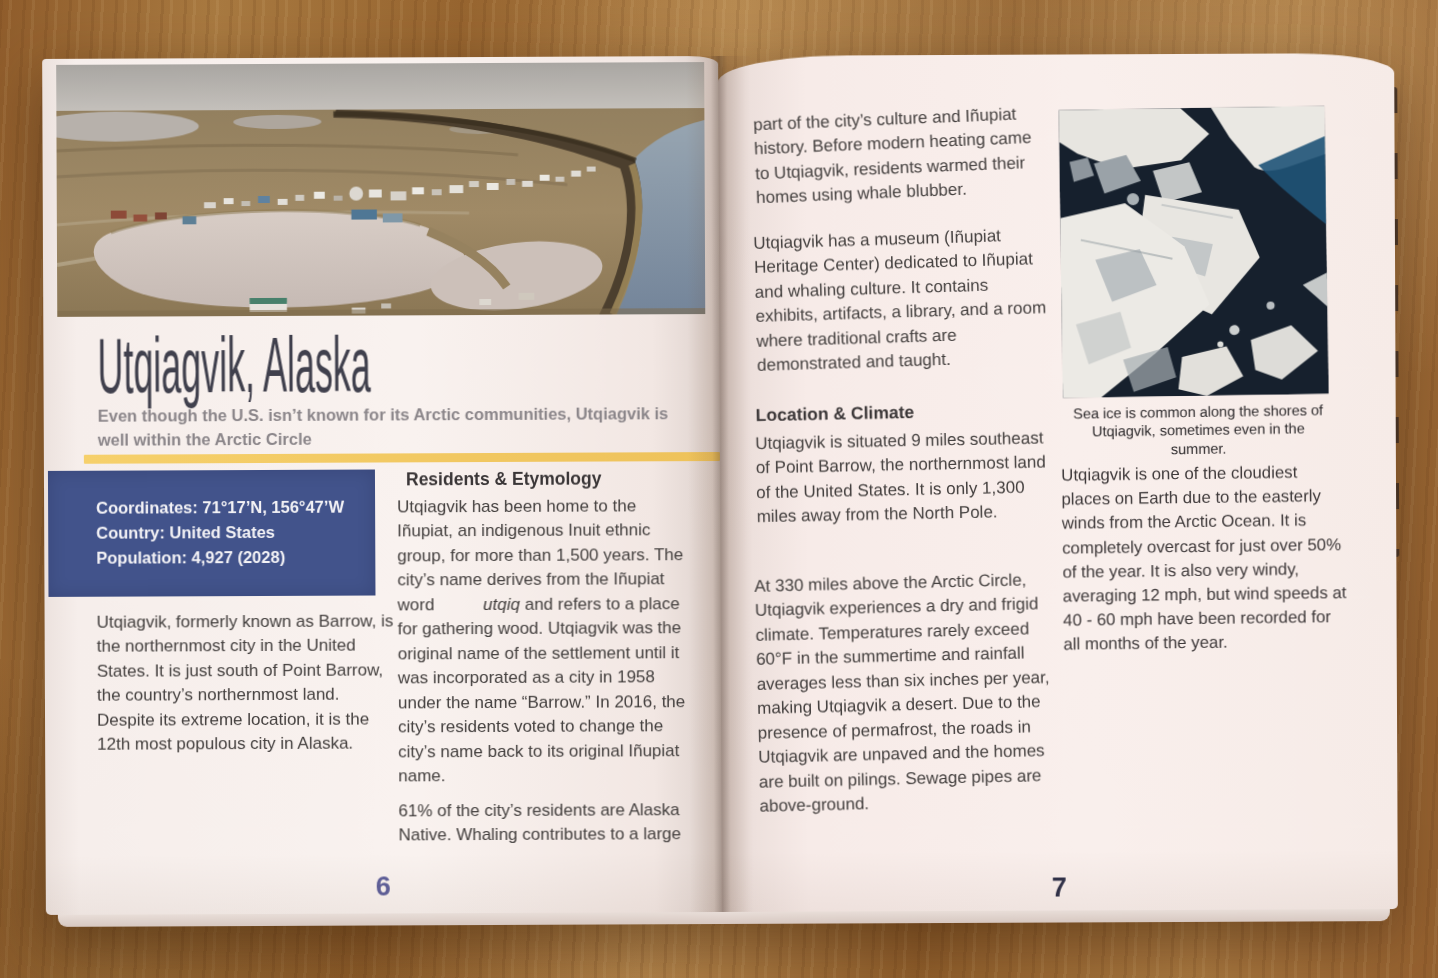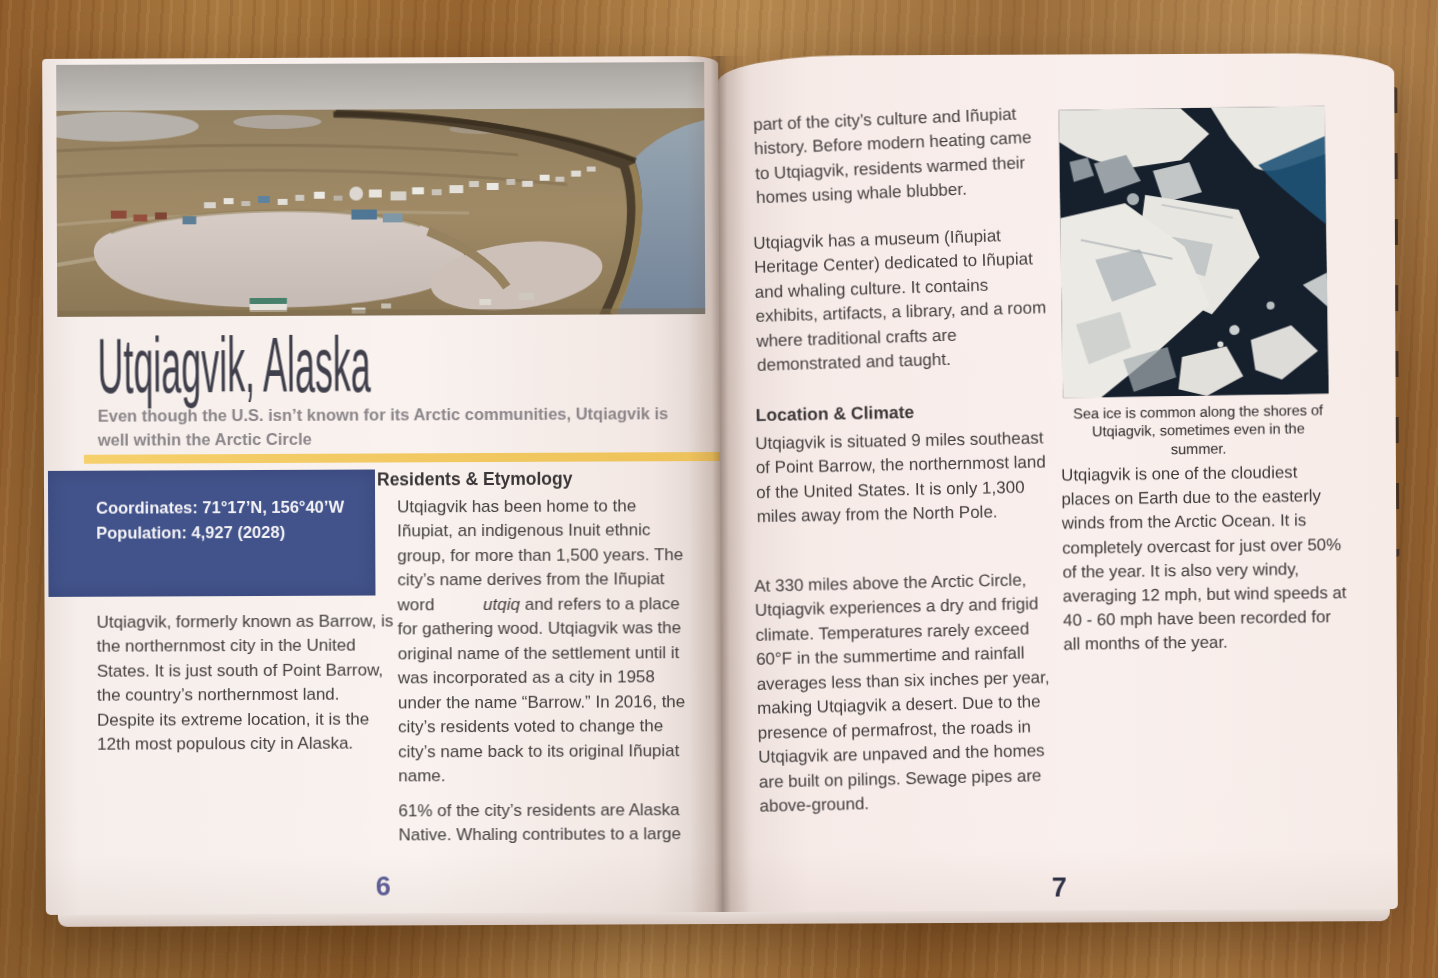--- a/index.html
+++ b/index.html
@@ -62,21 +62,21 @@
   .rule{top:396px;left:40px;width:636px;height:9px;border-radius:1px;
     background:linear-gradient(90deg,#f6d06b,#eec25a);}
   .infobox{
     top:412px;left:4px;width:327px;height:126px;box-sizing:border-box;
     padding:25px 0 0 48px;color:#f4f3f6;font-weight:bold;font-size:16.5px;line-height:1.5;
     box-shadow:inset 0 0 18px rgba(0,0,20,.15);
   }
   .body-text{font-size:17px;line-height:1.44;color:#44403f;}
   .intro{top:552px;left:52px;width:300px;}
   .col-heading{font-size:17.5px;font-weight:bold;color:#3a3637;}
-  .res-heading{top:412px;left:333px;}
+  .res-heading{top:412px;left:362px;}
   .res-p1{top:438px;left:353px;width:298px;}
   .res-p2{top:742px;left:353px;width:300px;}
   .pagenum{font-weight:bold;font-size:27px;}
   .pagenum-6{top:814px;left:330px;color:#5d5e99;}
   .pagenum-7{top:818px;left:330px;color:#2d2f47;}
 
   .r-p1{top:52px;left:36px;width:294px;transform:rotate(-2.1deg);}
   .r-p2{top:172px;left:36px;width:300px;transform:rotate(-1.5deg);}
   .loc-heading{top:348px;left:36px;transform:rotate(-0.9deg);}
   .r-p3{top:374px;left:36px;width:292px;transform:rotate(-0.9deg);}
@@ -185,21 +185,22 @@
 
       <div class="abs title-wrap">
         <span class="title-text">Utqiagvik, Alaska</span>
       </div>
 
       <div class="abs subtitle">Even though the U.S. isn’t known for its Arctic communities, Utqiagvik is well within the Arctic Circle</div>
 
       <div class="abs rule"></div>
 
       <div class="abs infobox" style="background:#42538b">
-        <div>Coordinates: 71°17’N, 156°40’W</div>
+        <div>Coordinates: 71°17’N, 156°47’W</div>
+        <div>Country: United States</div>
         <div>Population: 4,927 (2028)</div>
       </div>
 
       <p class="abs body-text intro" style="margin:0">Utqiagvik, formerly known as Barrow, is the northernmost city in the United States. It is just south of Point Barrow, the country’s northernmost land. Despite its extreme location, it is the 12th most populous city in Alaska.</p>
 
       <h3 class="abs col-heading res-heading" style="margin:0">Residents &amp; Etymology</h3>
 
       <p class="abs body-text res-p1" style="margin:0"><span>Utqiagvik has been home to the Iñupiat, an indigenous Inuit ethnic group, for more than 1,500 years. The city’s name derives from the Iñupiat word </span><i>utqiq</i><span> and refers to a place for gathering wood. Utqiagvik was the original name of the settlement until it was incorporated as a city in 1958 under the name “Barrow.” In 2016, the city’s residents voted to change the city’s name back to its original Iñupiat name.</span></p>
 
       <p class="abs body-text res-p2" style="margin:0">61% of the city’s residents are Alaska Native. Whaling contributes to a large</p>

